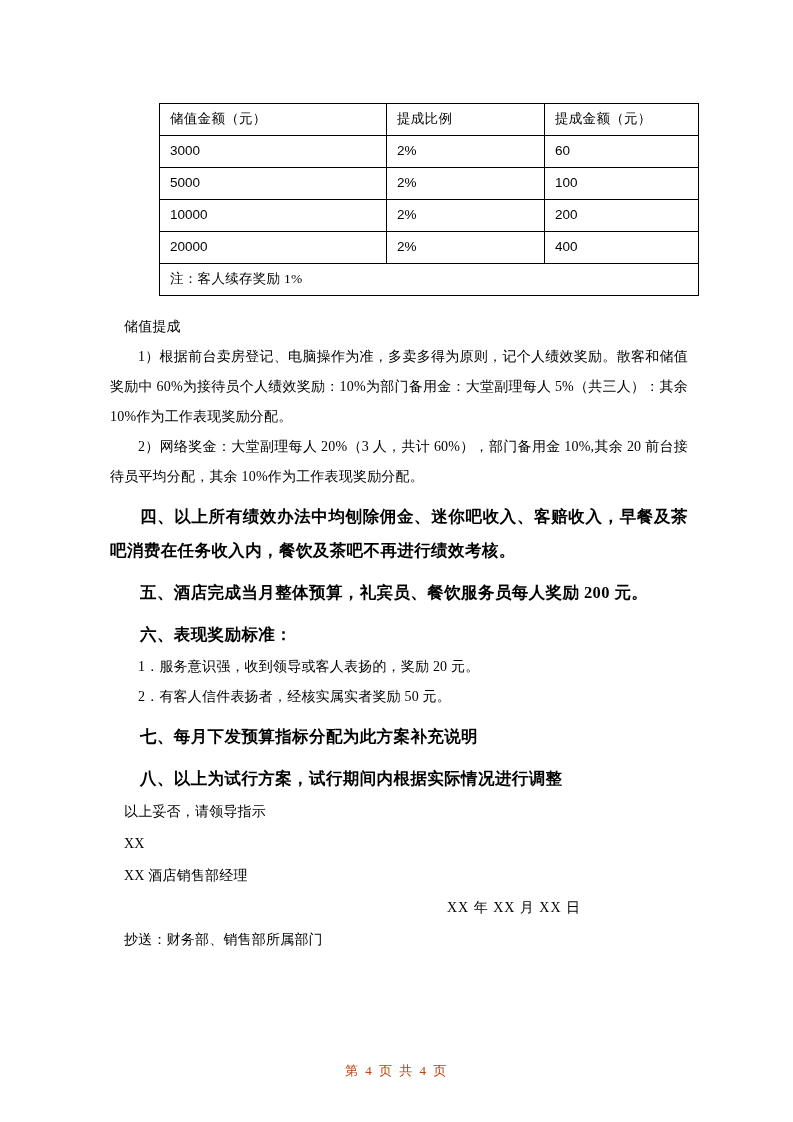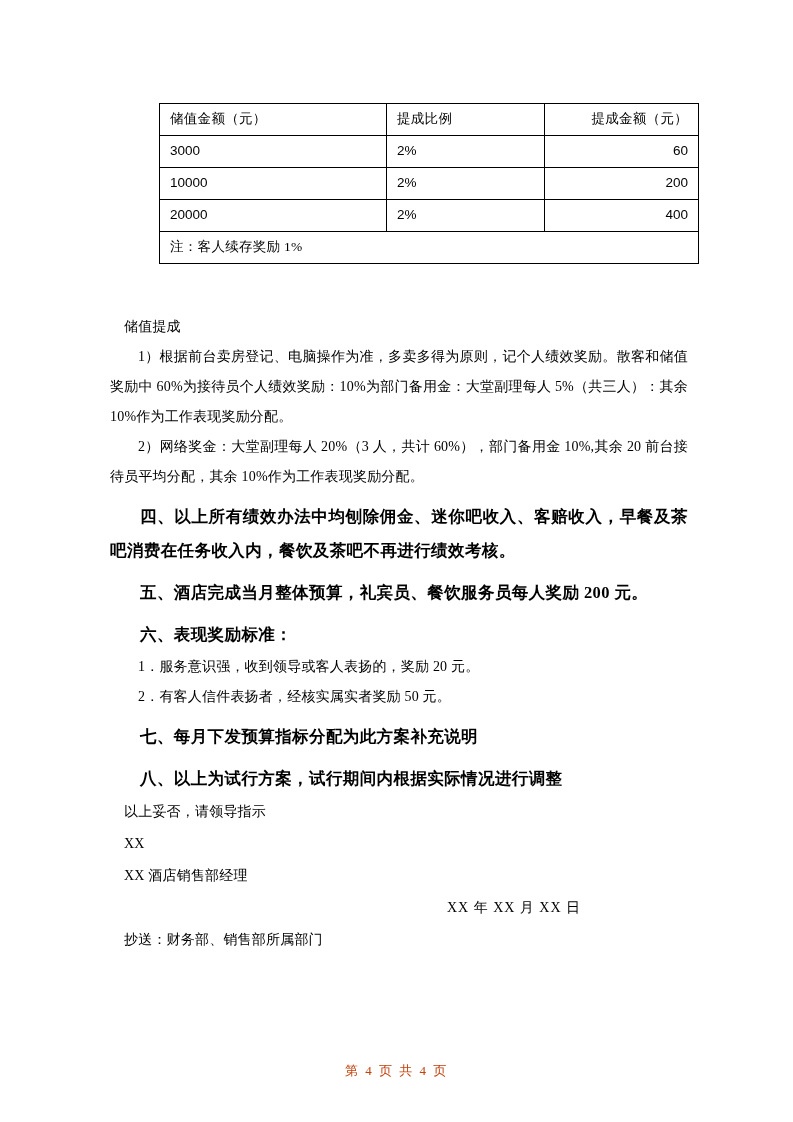--- a/index.html
+++ b/index.html
@@ -44,21 +44,21 @@
     letter-spacing: .3px;
     margin-top: 48px;
   }
   .rate-table td.num {
     font-family: "Liberation Sans", "DejaVu Sans", sans-serif;
     font-size: 13.5px;
     letter-spacing: 0;
   }
   .col-a { width: 206px; }
   .col-b { width: 137px; }
-  .col-c { width: 133px; text-align: right; }
+  .col-c { width: 133px; }
   .note-cell { font-size: 13.5px; }
 
   
   .content {
     position: absolute;
     left: 110px;
     top: 312px;
     width: 578px;
   }
 
@@ -133,20 +133,25 @@
         <td class="col-a">储值金额（元）</td>
         <td class="col-b">提成比例</td>
         <td class="col-c">提成金额（元）</td>
       </tr>
       <tr>
         <td class="col-a num">3000</td>
         <td class="col-b num">2%</td>
         <td class="col-c num">60</td>
       </tr>
       <tr>
+        <td class="col-a num">5000</td>
+        <td class="col-b num">2%</td>
+        <td class="col-c num">100</td>
+      </tr>
+      <tr>
         <td class="col-a num">10000</td>
         <td class="col-b num">2%</td>
         <td class="col-c num">200</td>
       </tr>
       <tr>
         <td class="col-a num">20000</td>
         <td class="col-b num">2%</td>
         <td class="col-c num">400</td>
       </tr>
       <tr>

